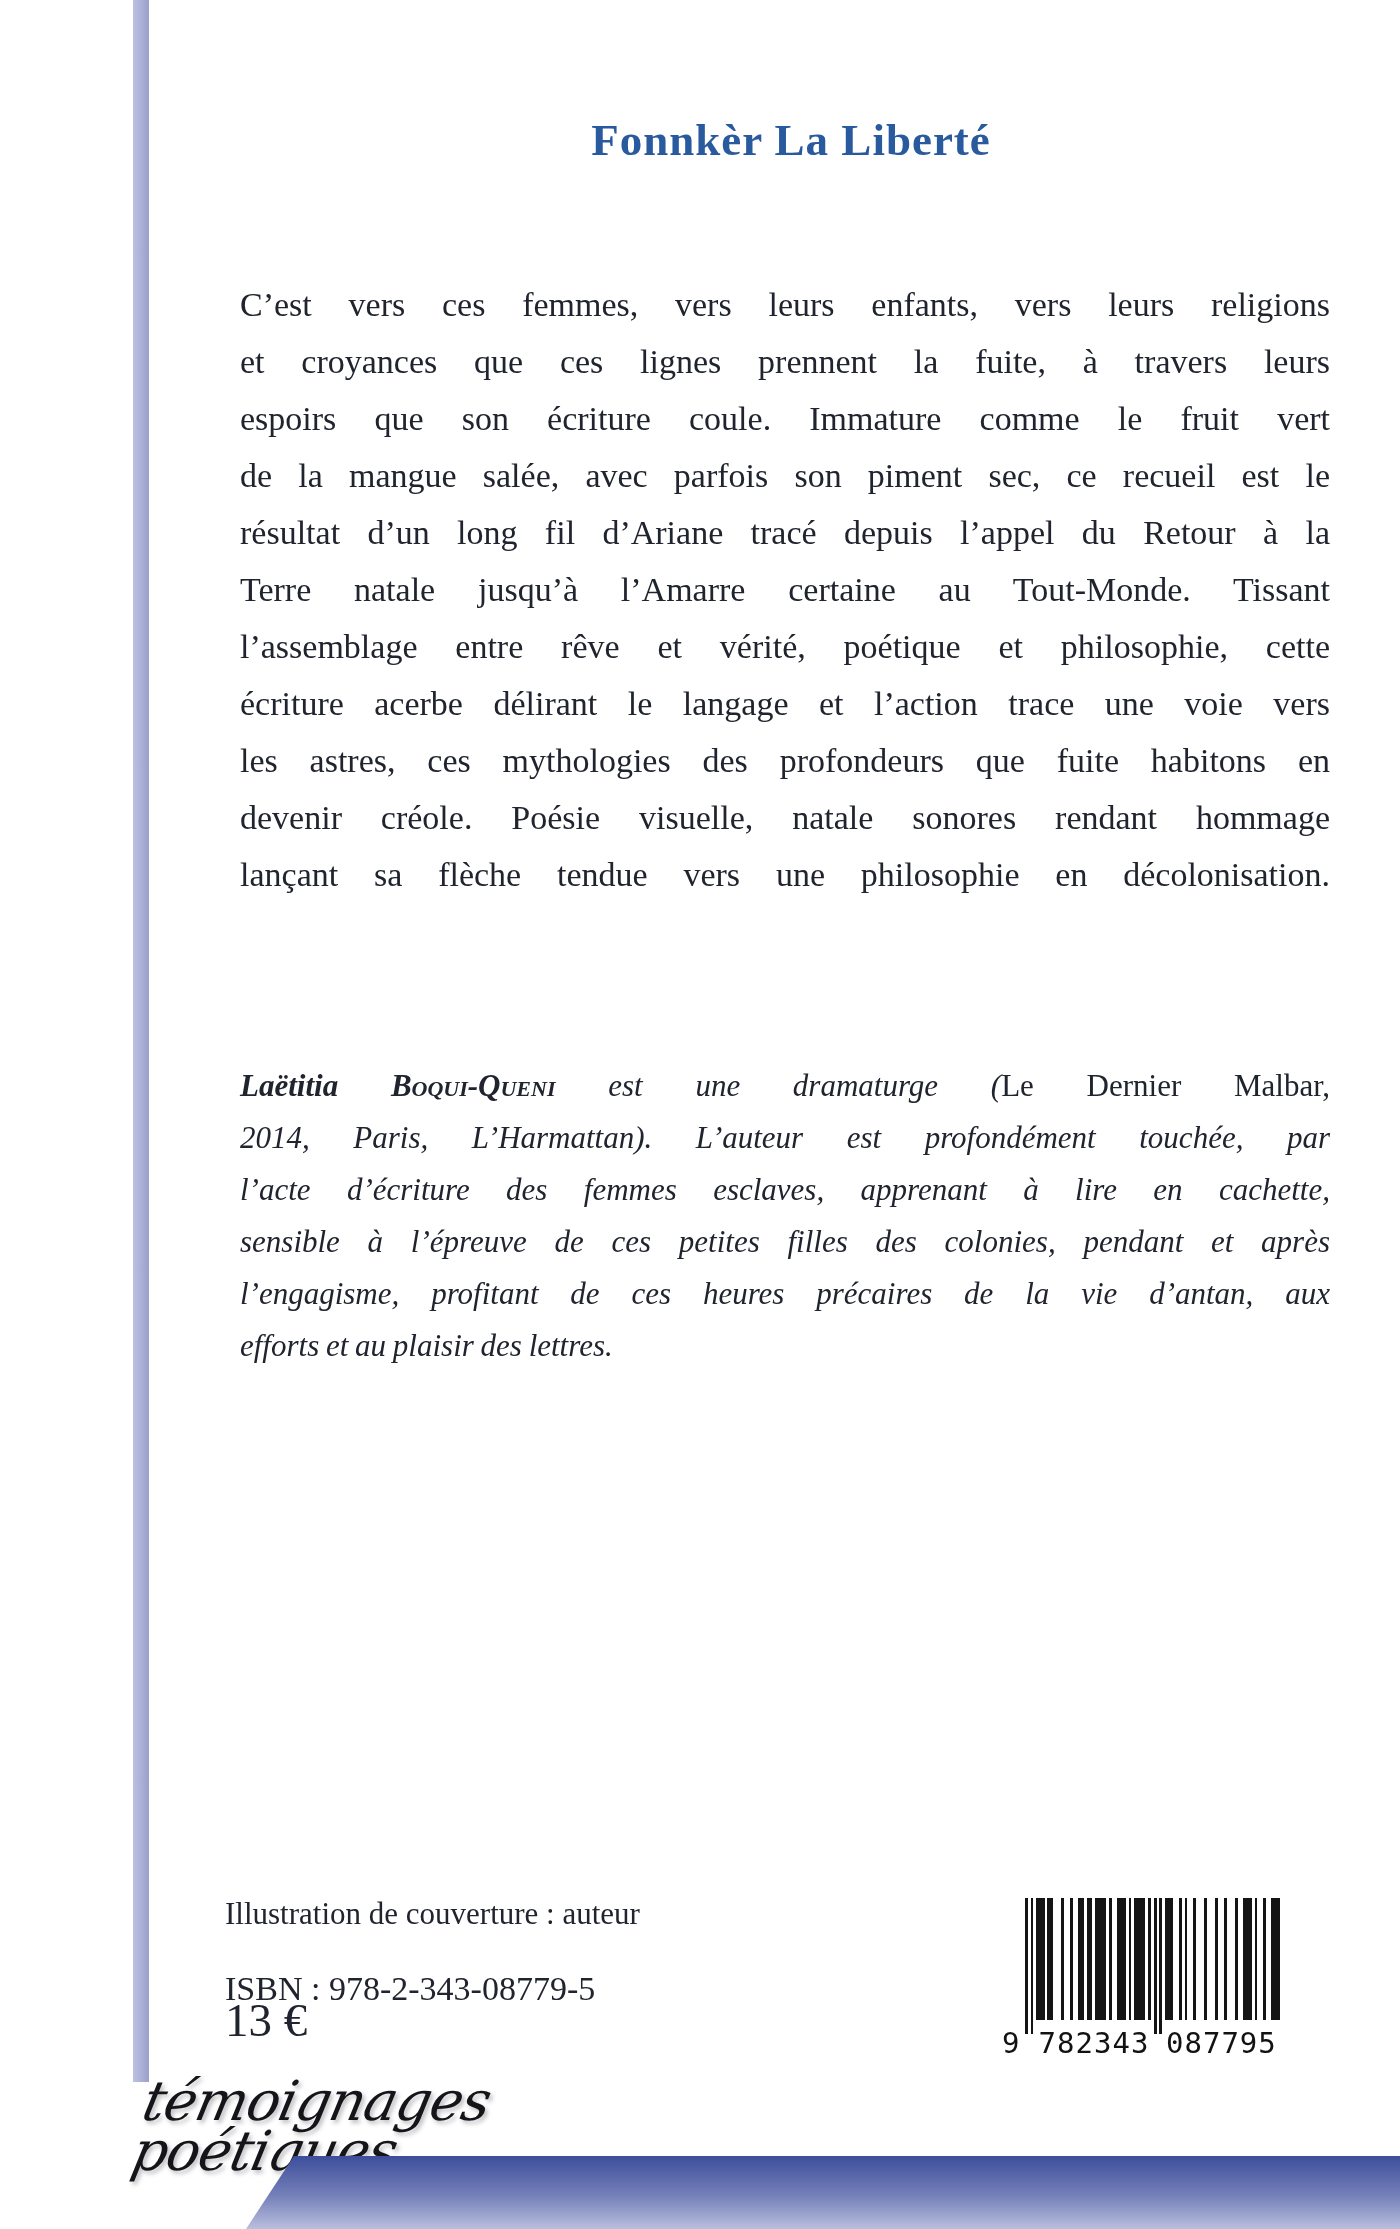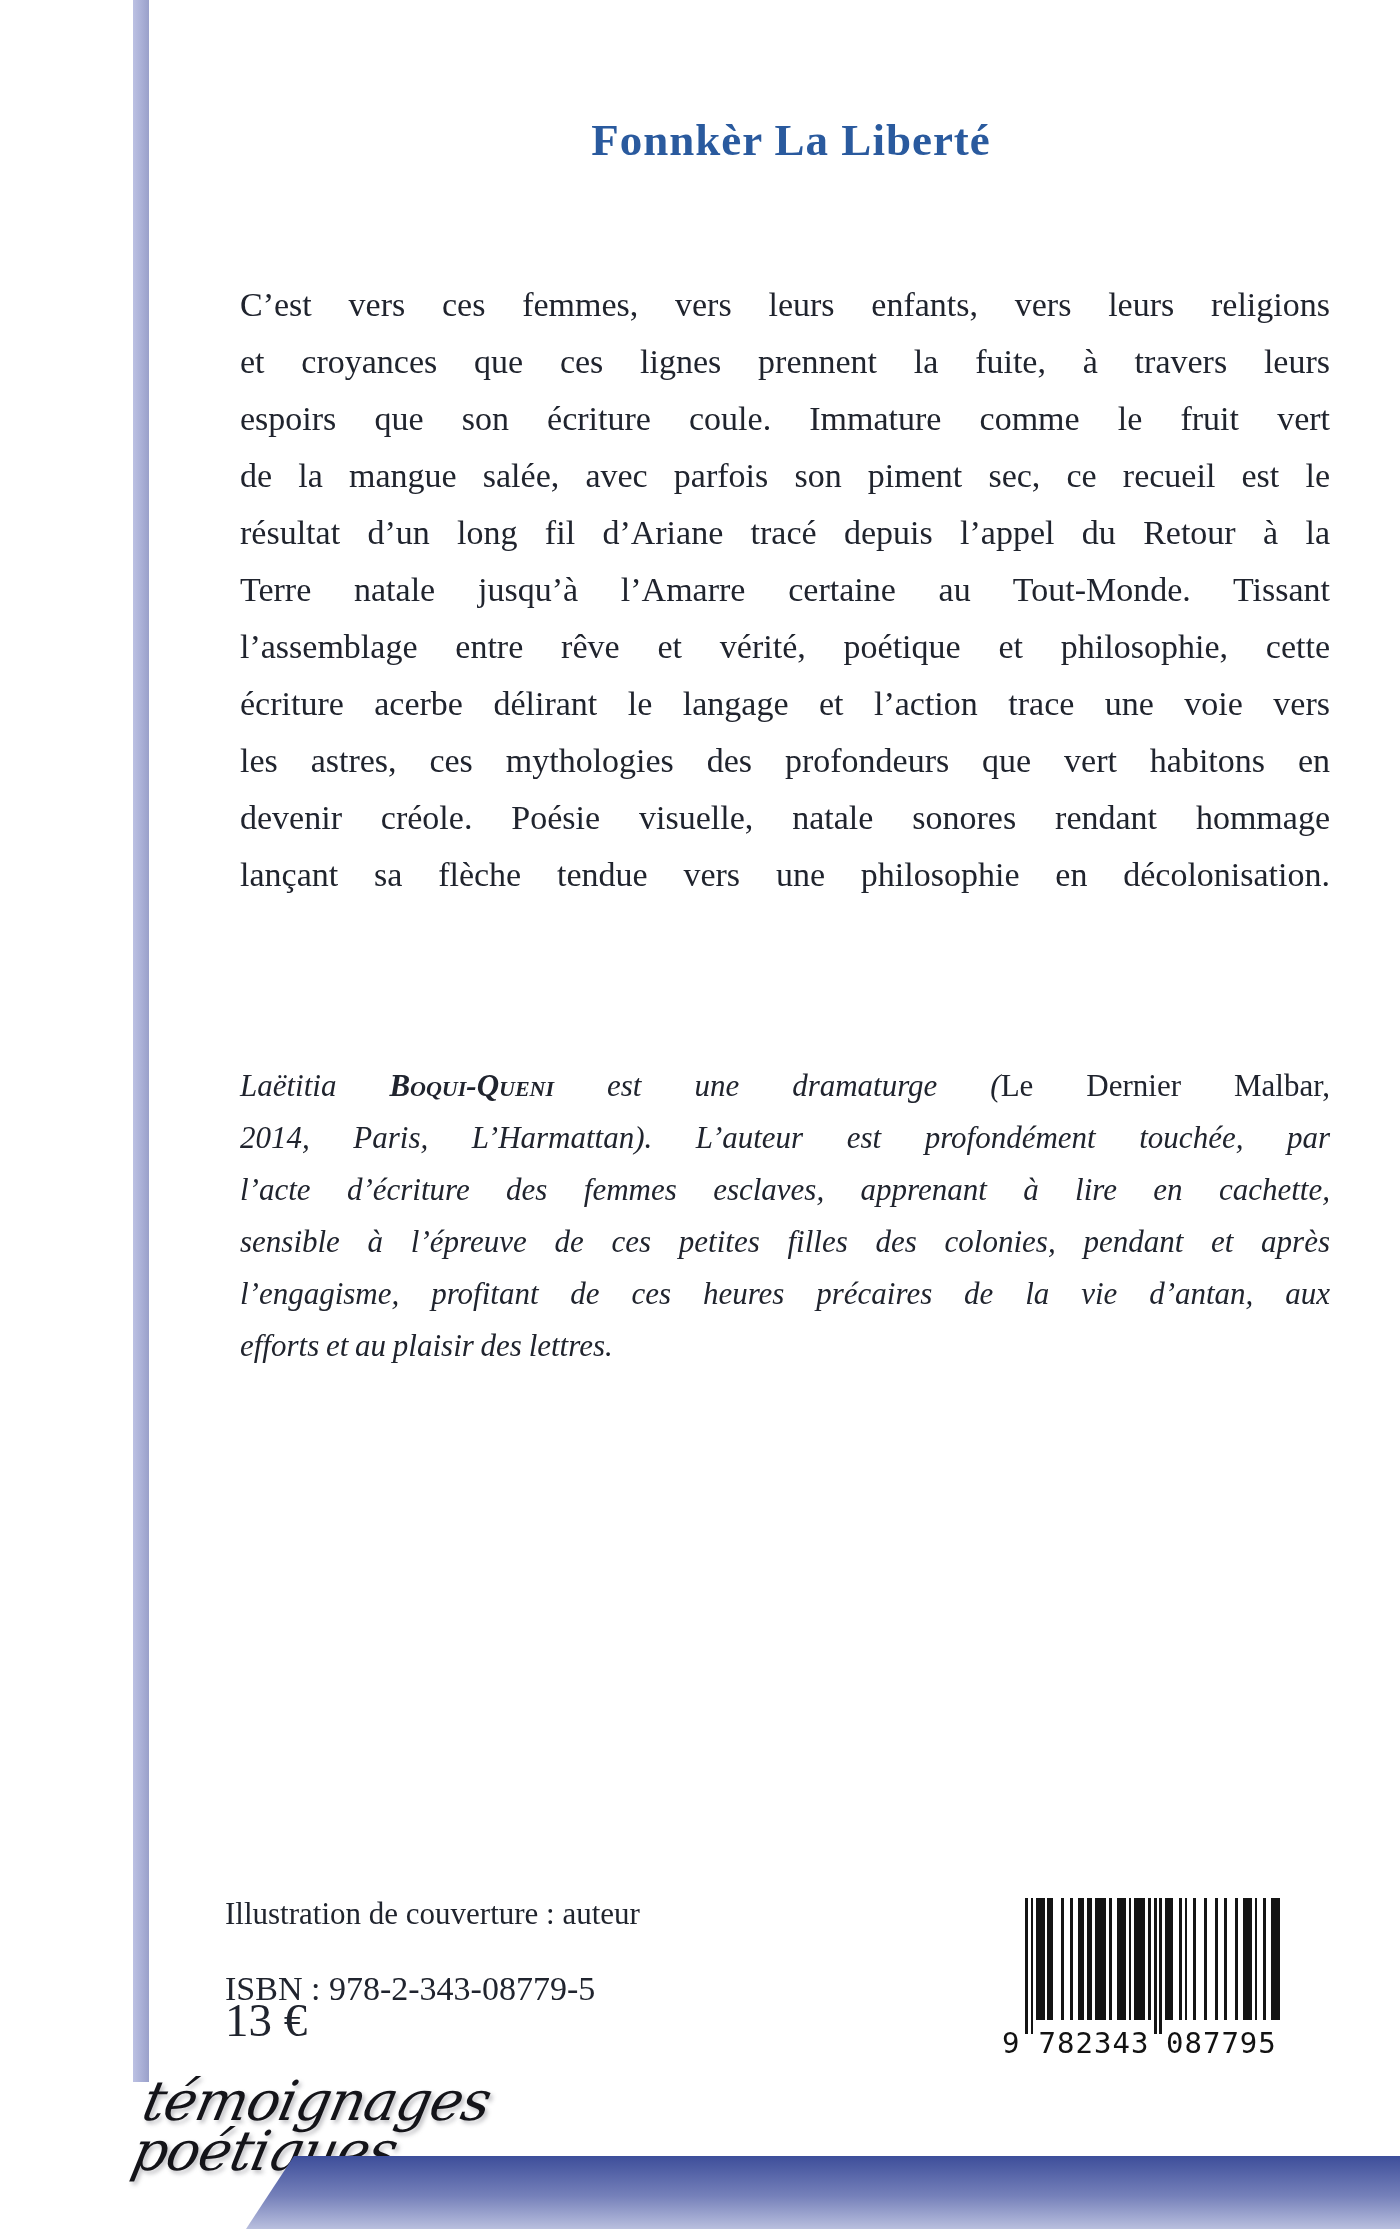--- a/index.html
+++ b/index.html
@@ -21,21 +21,21 @@
   .synopsis{
     position:absolute;left:240px;top:276px;width:1090px;
     font-size:34px;line-height:57px;word-spacing:-4px;
   }
   .author-note{
     position:absolute;left:240px;top:1060px;width:1090px;
     font-size:31px;line-height:52px;font-style:italic;word-spacing:-1px;
   }
   .line{width:100%;}
   .j{text-align:justify;text-align-last:justify;}
-  .bi{font-weight:normal;font-style:italic;}
+  .bi{font-weight:bold;font-style:italic;}
   .sc{font-weight:bold;font-style:italic;font-variant:small-caps;}
   .it{font-style:italic;}
   .rm{font-style:normal;}
   .credit{position:absolute;left:225px;top:1896px;font-size:31px;}
   .isbn{position:absolute;left:225px;top:1970px;font-size:34px;}
   .price{position:absolute;left:225px;top:1993px;font-size:47px;text-align:right;}
   .barcode{position:absolute;left:1003px;top:1898px;width:292px;height:172px;background:#fff;}
   .barcode svg{position:absolute;left:22px;top:0;}
   .bc-digit{
     position:absolute;font-family:"DejaVu Sans Mono", monospace;
@@ -69,21 +69,21 @@
 
   <div class="synopsis">
     <div class="line j">C’est vers ces femmes, vers leurs enfants, vers leurs religions</div>
     <div class="line j">et croyances que ces lignes prennent la fuite, à travers leurs</div>
     <div class="line j">espoirs que son écriture coule. Immature comme le fruit vert</div>
     <div class="line j">de la mangue salée, avec parfois son piment sec, ce recueil est le</div>
     <div class="line j">résultat d’un long fil d’Ariane tracé depuis l’appel du Retour à la</div>
     <div class="line j">Terre natale jusqu’à l’Amarre certaine au Tout-Monde. Tissant</div>
     <div class="line j">l’assemblage entre rêve et vérité, poétique et philosophie, cette</div>
     <div class="line j">écriture acerbe délirant le langage et l’action trace une voie vers</div>
-    <div class="line j">les astres, ces mythologies des profondeurs que vert habitons en</div>
+    <div class="line j">les astres, ces mythologies des profondeurs que fuite habitons en</div>
     <div class="line j">devenir créole. Poésie visuelle, natale sonores rendant hommage</div>
     <div class="line j">lançant sa flèche tendue vers une philosophie en décolonisation.</div>
   </div>
 
   <div class="author-note">
     <div class="line j"><span class="bi">Laëtitia </span><span class="sc">Boqui-Queni</span><span class="it"> est une dramaturge (</span><span class="rm">Le Dernier Malbar,</span></div>
     <div class="line j">2014, Paris, L’Harmattan). L’auteur est profondément touchée, par</div>
     <div class="line j">l’acte d’écriture des femmes esclaves, apprenant à lire en cachette,</div>
     <div class="line j">sensible à l’épreuve de ces petites filles des colonies, pendant et après</div>
     <div class="line j">l’engagisme, profitant de ces heures précaires de la vie d’antan, aux</div>

